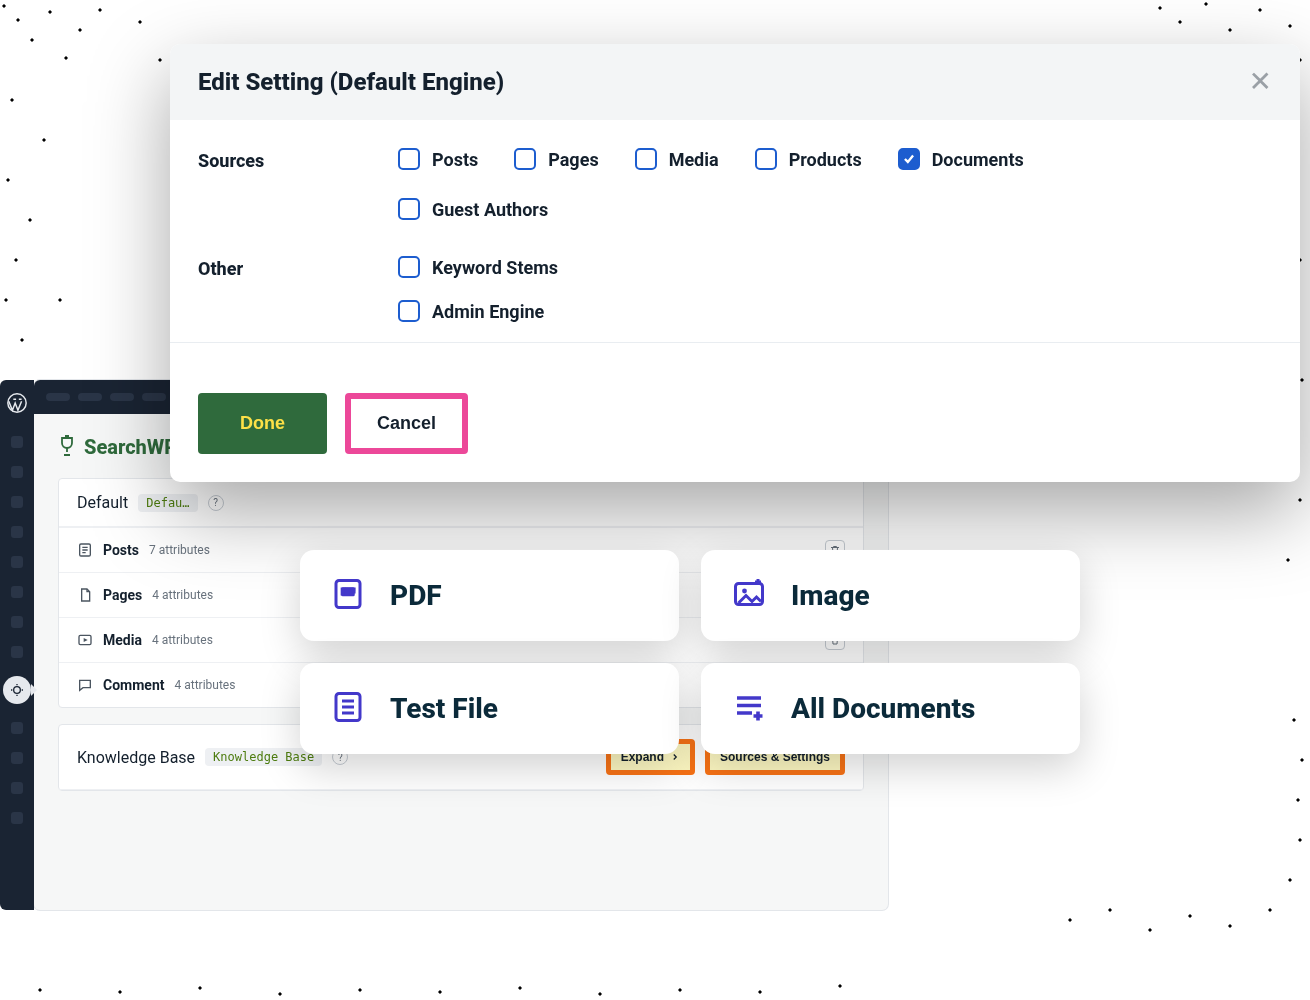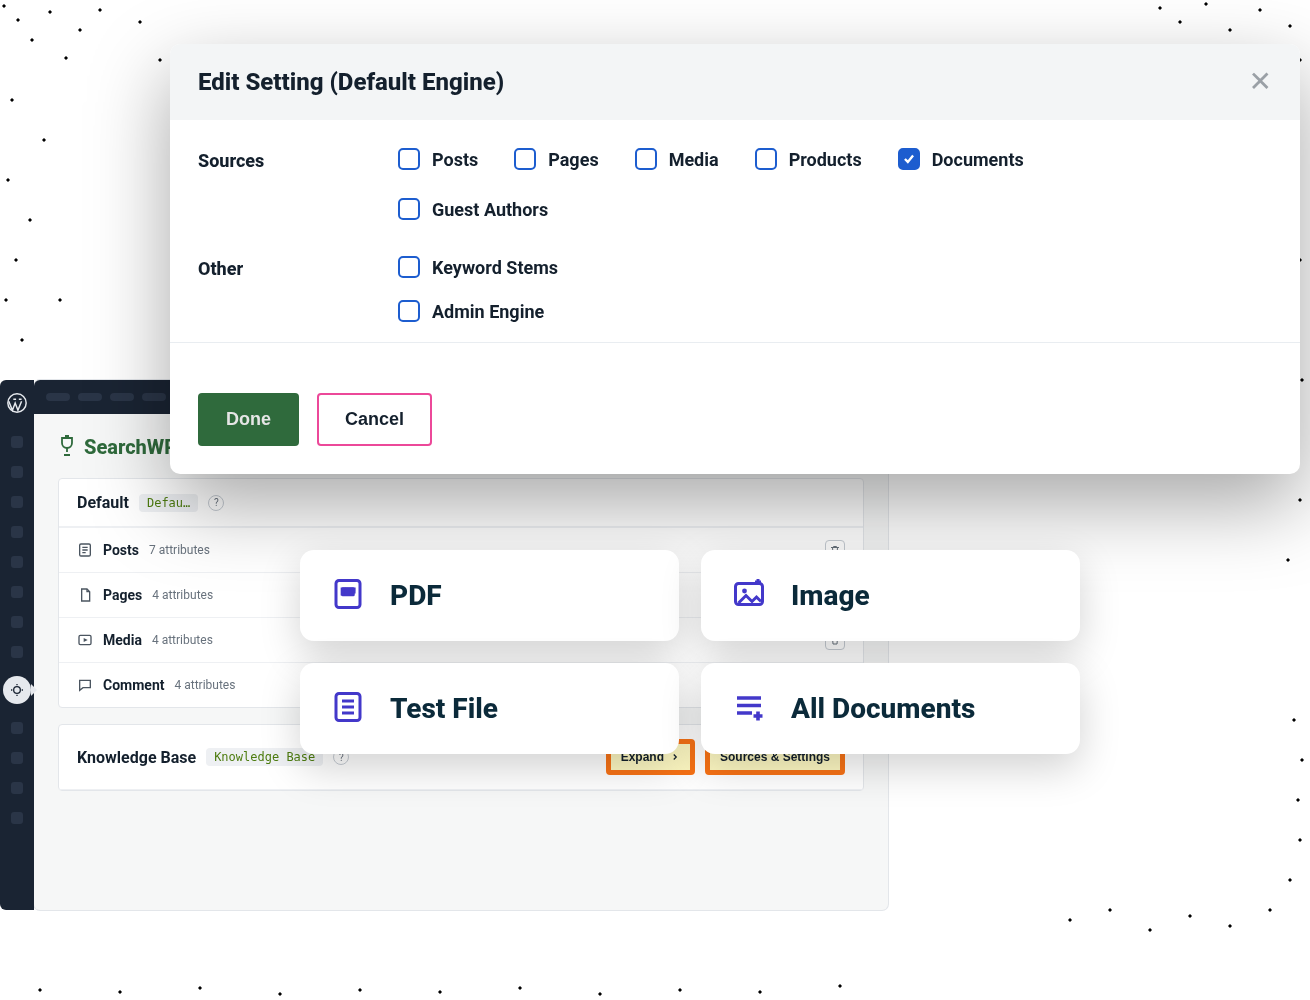--- a/index.html
+++ b/index.html
@@ -93,21 +93,21 @@
   .wp-body { padding:20px 24px; }
   .brand { display:flex; align-items:center; gap:8px; margin-bottom:18px; }
   .brand-text { font-weight:800; color:#2f6a3c; font-size:20px; }
   .brand-mark{ color:#2f6a3c; }
   .engine-row { display:flex; align-items:center; gap:12px; margin-bottom:20px; }
   .engine-title { font-size:28px; font-weight:800; color:#14202d; }
   .tag-green { border:1px solid #2f6a3c; color:#2f6a3c; font-size:13px; font-weight:700; border-radius:4px; padding:2px 8px; background:#fff; }
 
   .panel { border:1px solid #e3e6ea; background:#fff; border-radius:4px; margin-bottom:16px; }
   .panel-head { display:flex; align-items:center; gap:10px; padding:14px 18px; border-bottom:1px solid #eef0f3; }
-  .panel-title { font-size:16px; font-weight:700; color:#14202d; }
+  .panel-title { font-size:16px; font-weight:400; color:#14202d; }
   .panel-sub { font-size:12px; background:#eef0f3; color:#4d7c0f; border-radius:4px; padding:2px 8px; font-family:ui-monospace,Menlo,monospace;}
   .help-dot{ width:16px; height:16px; border-radius:50%; border:1px solid #c6ccd3; display:inline-flex; align-items:center;justify-content:center; font-size:10px; color:#68727d;}
   .panel-head .spacer{flex:1;}
   .btn-outline{ border:5px solid #f97316; background:#fef9c3; font-size:12px; font-weight:700; color:#14202d; border-radius:4px; padding:6px 10px; display:inline-flex; align-items:center; gap:6px; cursor:pointer;}
   .list-row { display:flex; align-items:center; gap:10px; padding:12px 18px; border-top:1px solid #eef0f3;}
   .list-row:first-of-type{border-top:none;}
   .row-ico { width:16px; height:16px; color:#4b5560; }
   .row-name { font-size:14px; font-weight:700; color:#14202d; }
   .row-meta { font-size:12px; color:#68727d; }
   .row-spacer{flex:1;}
@@ -124,22 +124,22 @@
   .chk-row { display:flex; flex-wrap:wrap; gap:28px 36px; }
   .chk { display:inline-flex; align-items:center; gap:12px; cursor:pointer; }
   .chk-col { display:flex; flex-direction:column; gap:22px; }
   .chk-box { width:22px; height:22px; border:2.5px solid #1d5dcf; border-radius:5px; display:inline-flex; align-items:center; justify-content:center; background:#fff; }
   .chk.checked .chk-box{ background:#1d5dcf; }
   .chk.checked .chk-box svg{ display:block; }
   .chk-box svg{ display:none; color:#fff; width:14px; height:14px;}
   .chk-label { font-size:18px; font-weight:700; color:#14202d; }
   .modal-sep { height:1px; background:#e9edf1; margin:20px -28px 0 -28px;}
   .modal-foot { padding:22px 28px 28px 28px; display:flex; gap:18px; }
-  .btn-primary { background:#2f6a3c; color:#e5e5e5; font-weight:800; font-size:18px; border:none; border-radius:4px; padding:14px 28px; cursor:pointer;}
-  .btn-secondary { background:#fff; border:2px solid #ec4899; font-weight:700; font-size:18px; color:#14202d; border-radius:4px; padding:14px 26px; cursor:pointer;}
+  .btn-primary { background:#2f6a3c; color:#fde047; font-weight:800; font-size:18px; border:none; border-radius:4px; padding:14px 42px; cursor:pointer;}
+  .btn-secondary { background:#fff; border:6px solid #ec4899; font-weight:700; font-size:18px; color:#14202d; border-radius:4px; padding:14px 26px; cursor:pointer;}
 
   
   .tiles { position:absolute; left:300px; top:550px; width:780px; display:grid; grid-template-columns:1fr 1fr; gap:22px; z-index:8; }
   .tile { background:#fff; border-radius:14px; box-shadow:0 14px 40px rgba(0,0,0,.18); height:91px; display:flex; align-items:center; gap:24px; padding:0 30px; cursor:pointer;}
   .tile-ico { width:36px; height:36px; color:#4338ca; }
   .tile-label { font-size:28px; font-weight:800; color:#0b2a3a; }
 </style>
 </head>
 <body>
 <div class="canvas">

